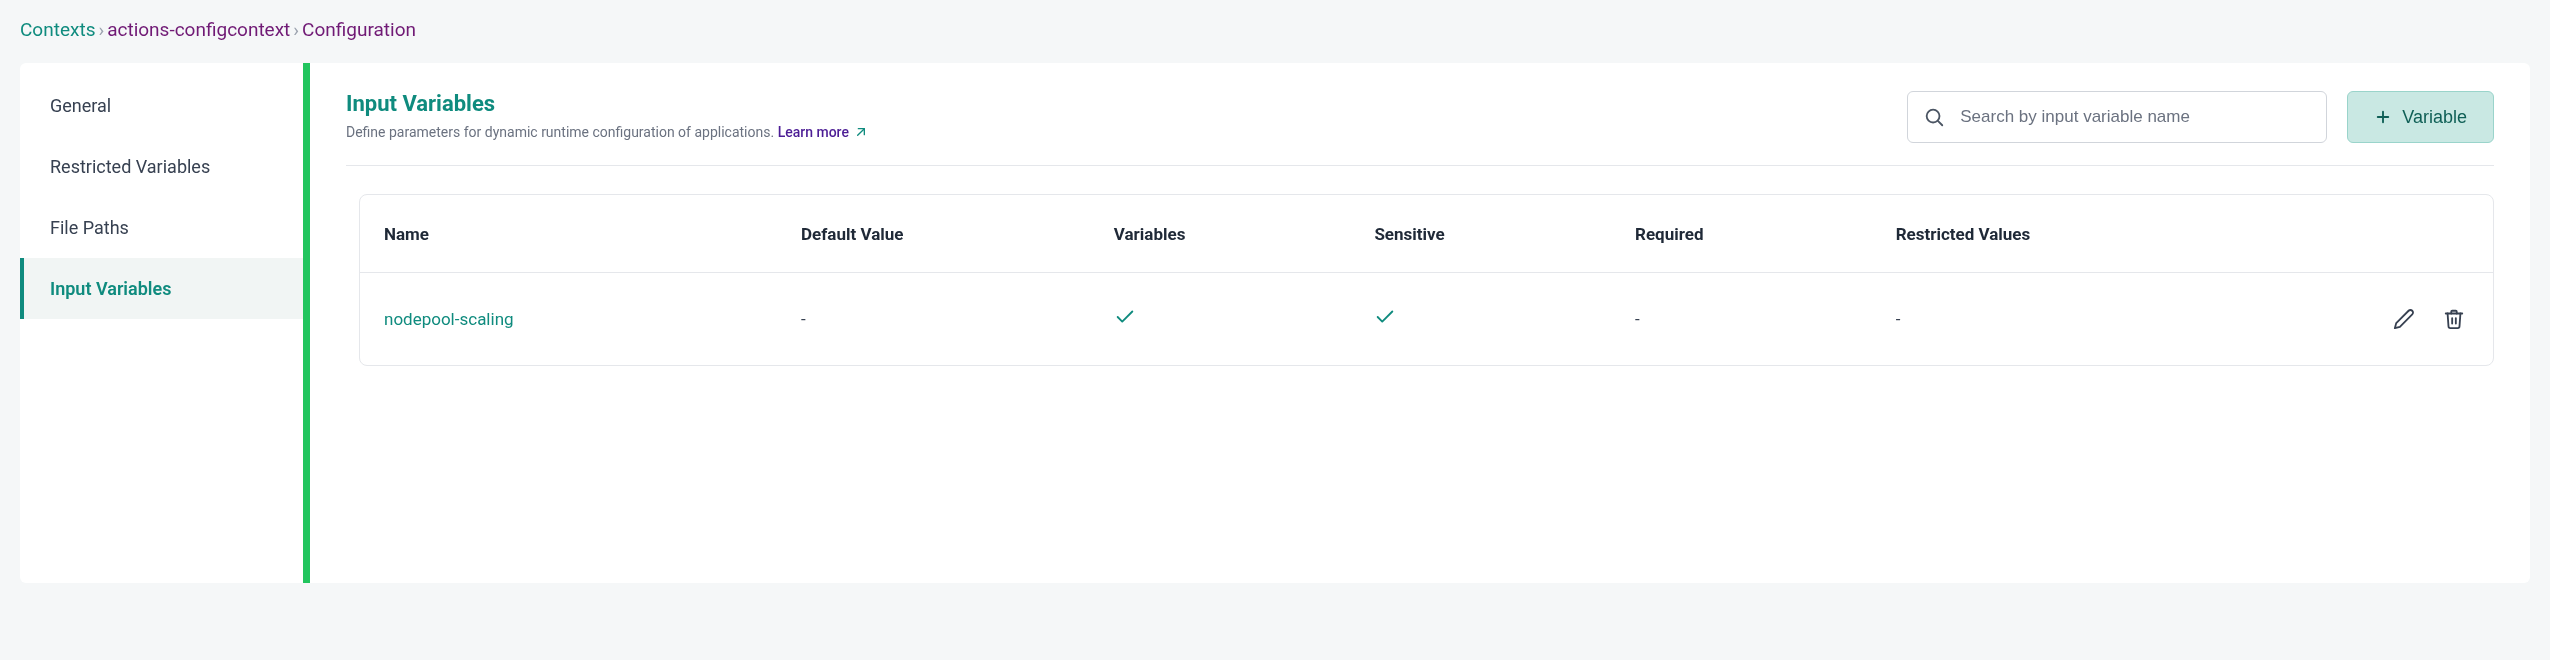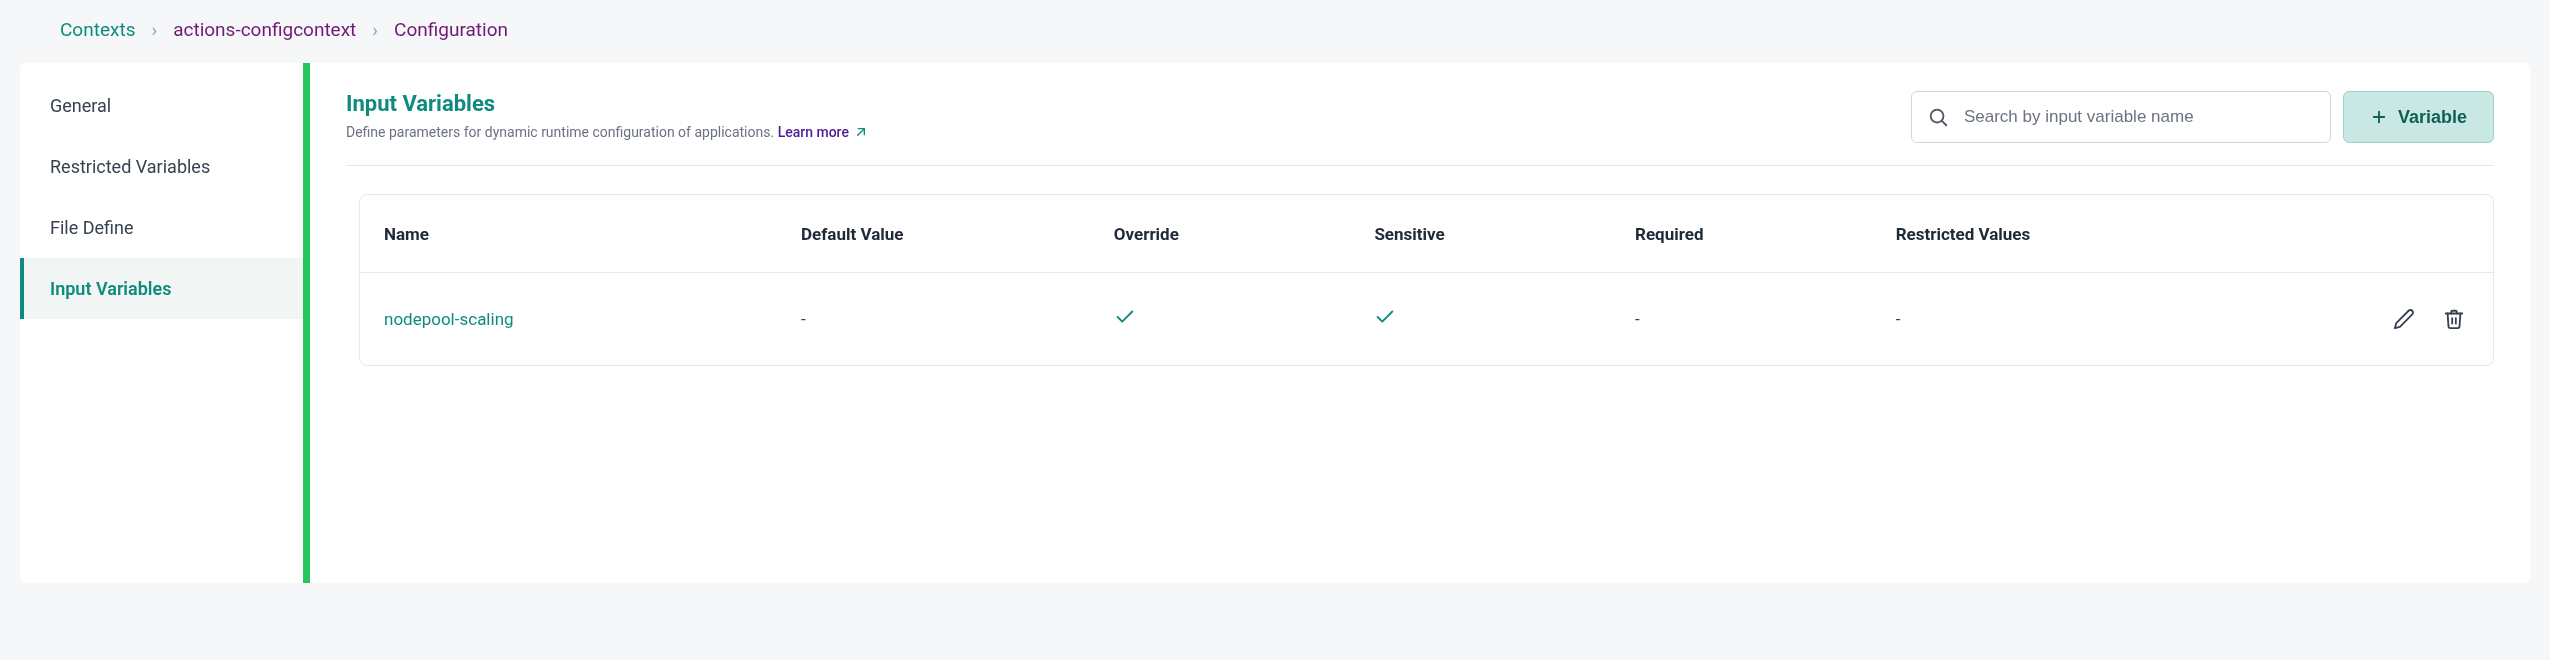--- a/index.html
+++ b/index.html
@@ -10,23 +10,22 @@
     body {
       font-family: -apple-system, BlinkMacSystemFont, "Segoe UI", Roboto, Helvetica, Arial, sans-serif;
       background: #f5f7f8;
       color: #1f2937;
       font-size: 16px;
     }
     .breadcrumb {
       padding: 18px 20px 12px 20px;
       display: flex;
       align-items: center;
-      gap: 16px;
+      gap: 3px;
       font-size: 19px;
-      margin-left: 40px;
     }
     .breadcrumb .link {
       color: #0f8b7e;
       cursor: pointer;
     }
     .breadcrumb .sep {
       color: #9ca3af;
     }
     .breadcrumb .plain {
       color: #701a75;
@@ -82,21 +81,21 @@
     .learn-more {
       color: #4c1d95;
       cursor: pointer;
       font-weight: 500;
       display: inline-flex;
       align-items: center;
       gap: 4px;
     }
     .actions {
       display: flex;
-      gap: 12px;
+      gap: 20px;
       align-items: center;
       padding-left: 37px;
     }
     .search-wrap {
       position: relative;
       display: flex;
       align-items: center;
     }
     .search-wrap svg {
       position: absolute;
@@ -117,21 +116,21 @@
       color: #6b7280;
     }
     .add-btn {
       height: 52px;
       padding: 0 26px;
       background: #c9e8e3;
       border: 1px solid #9ad4cb;
       border-radius: 6px;
       color: #0f5f56;
       font-size: 18px;
-      font-weight: 700;
+      font-weight: 400;
       cursor: pointer;
       display: flex;
       align-items: center;
       gap: 10px;
     }
     .divider {
       border: none;
       border-top: 1px solid #e5e7eb;
       margin: 22px 0 28px 0;
     }
@@ -189,21 +188,21 @@
   <span class="sep">›</span>
   <span class="plain">actions-configcontext</span>
   <span class="sep">›</span>
   <span class="plain">Configuration</span>
 </div>
 
 <div class="panel">
   <div class="sidebar">
     <div class="sidebar-item">General</div>
     <div class="sidebar-item">Restricted Variables</div>
-    <div class="sidebar-item">File Define</div>
+    <div class="sidebar-item">File Paths</div>
     <div class="sidebar-item active">Input Variables</div>
   </div>
 
   <div class="content">
     <div class="header-row">
       <div class="title-block">
         <div class="page-title">Input Variables</div>
         <div class="page-subtitle">
           <span>Define parameters for dynamic runtime configuration of applications.</span>
           <span class="learn-more">
@@ -232,21 +231,21 @@
         </button>
       </div>
     </div>
 
     <hr class="divider">
 
     <div class="table">
       <div class="thead">
         <div>Name</div>
         <div>Default Value</div>
-        <div>Override</div>
+        <div>Variables</div>
         <div>Sensitive</div>
         <div>Required</div>
         <div>Restricted Values</div>
         <div></div>
       </div>
       <div class="trow">
         <div class="cell-link">nodepool-scaling</div>
         <div>-</div>
         <div class="check-cell">
           <svg width="22" height="22" viewBox="0 0 24 24" fill="none" stroke="#0f8b7e" stroke-width="2" stroke-linecap="round" stroke-linejoin="round">

